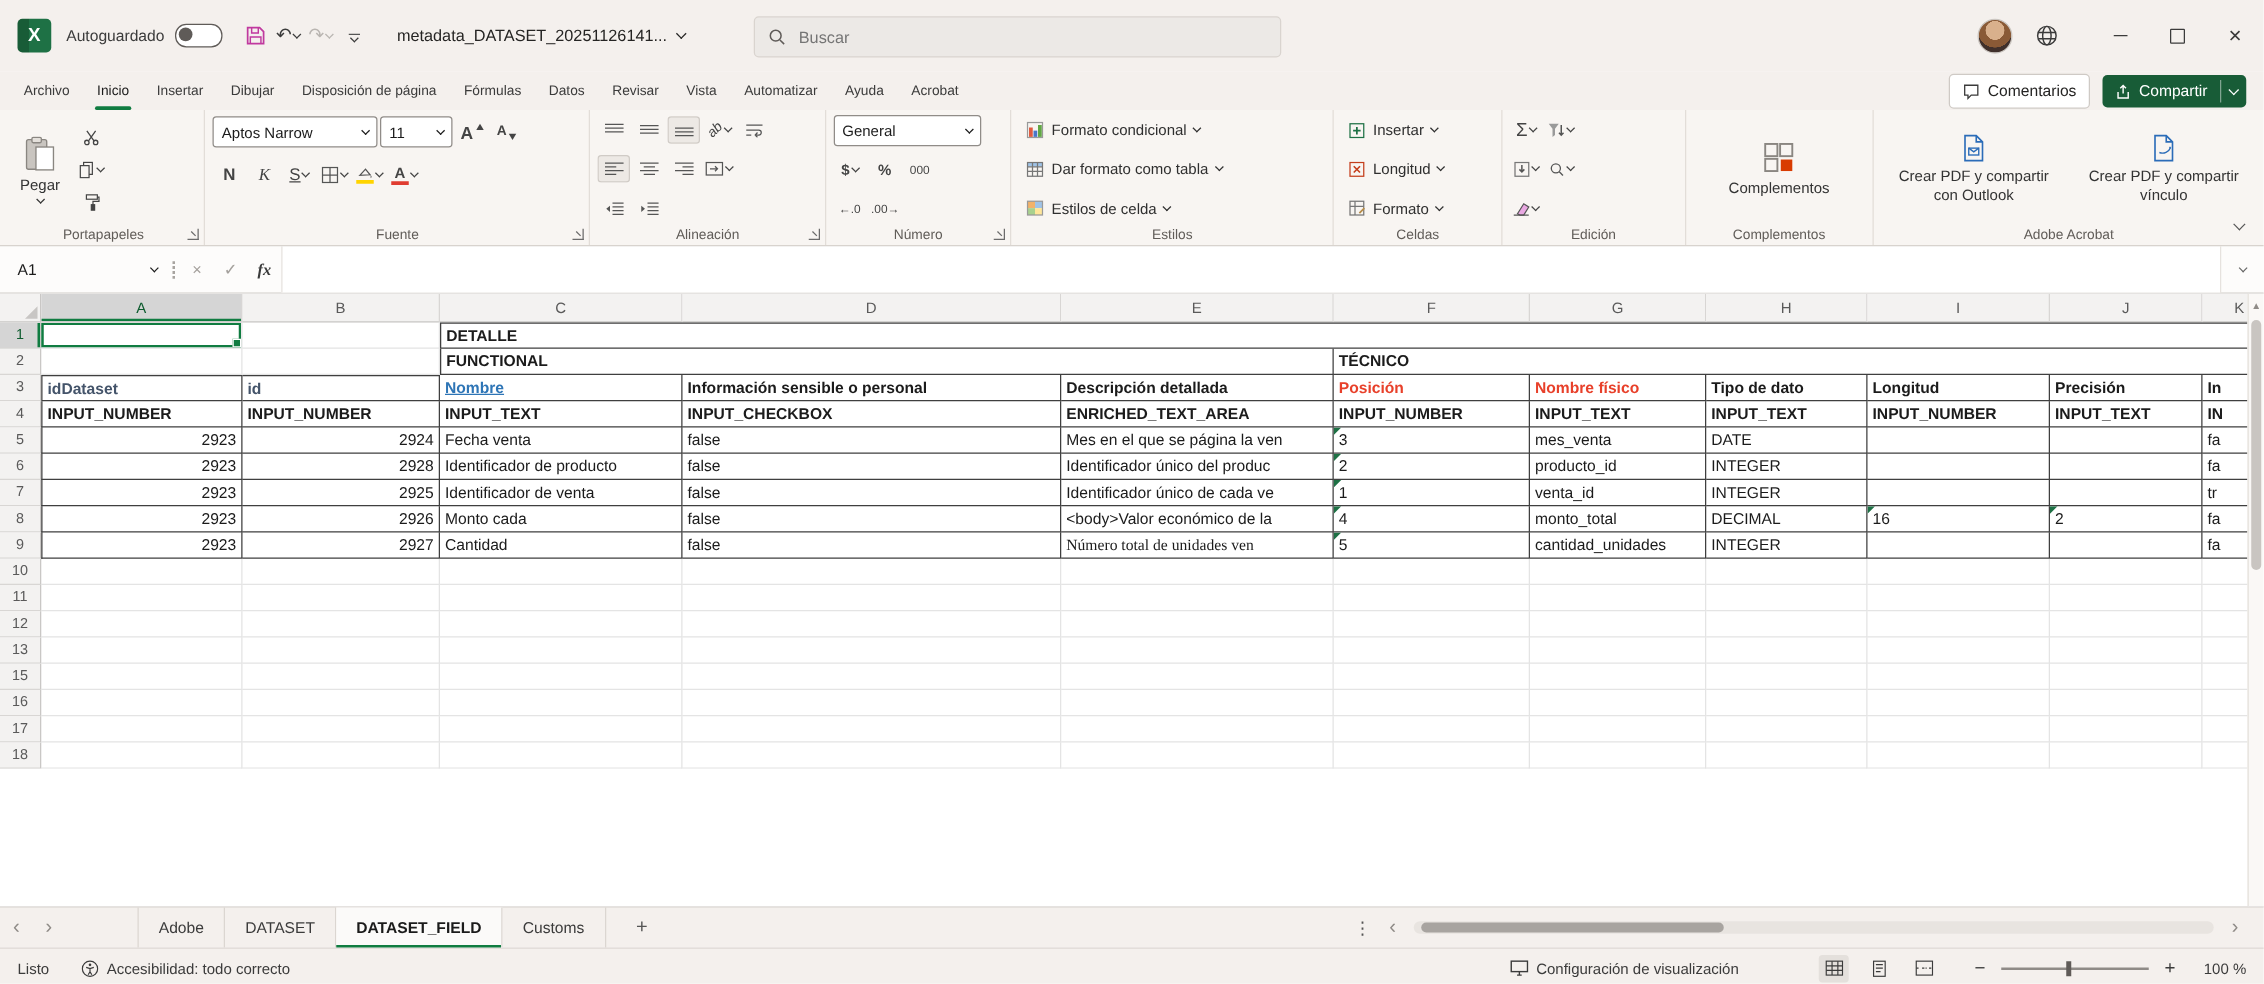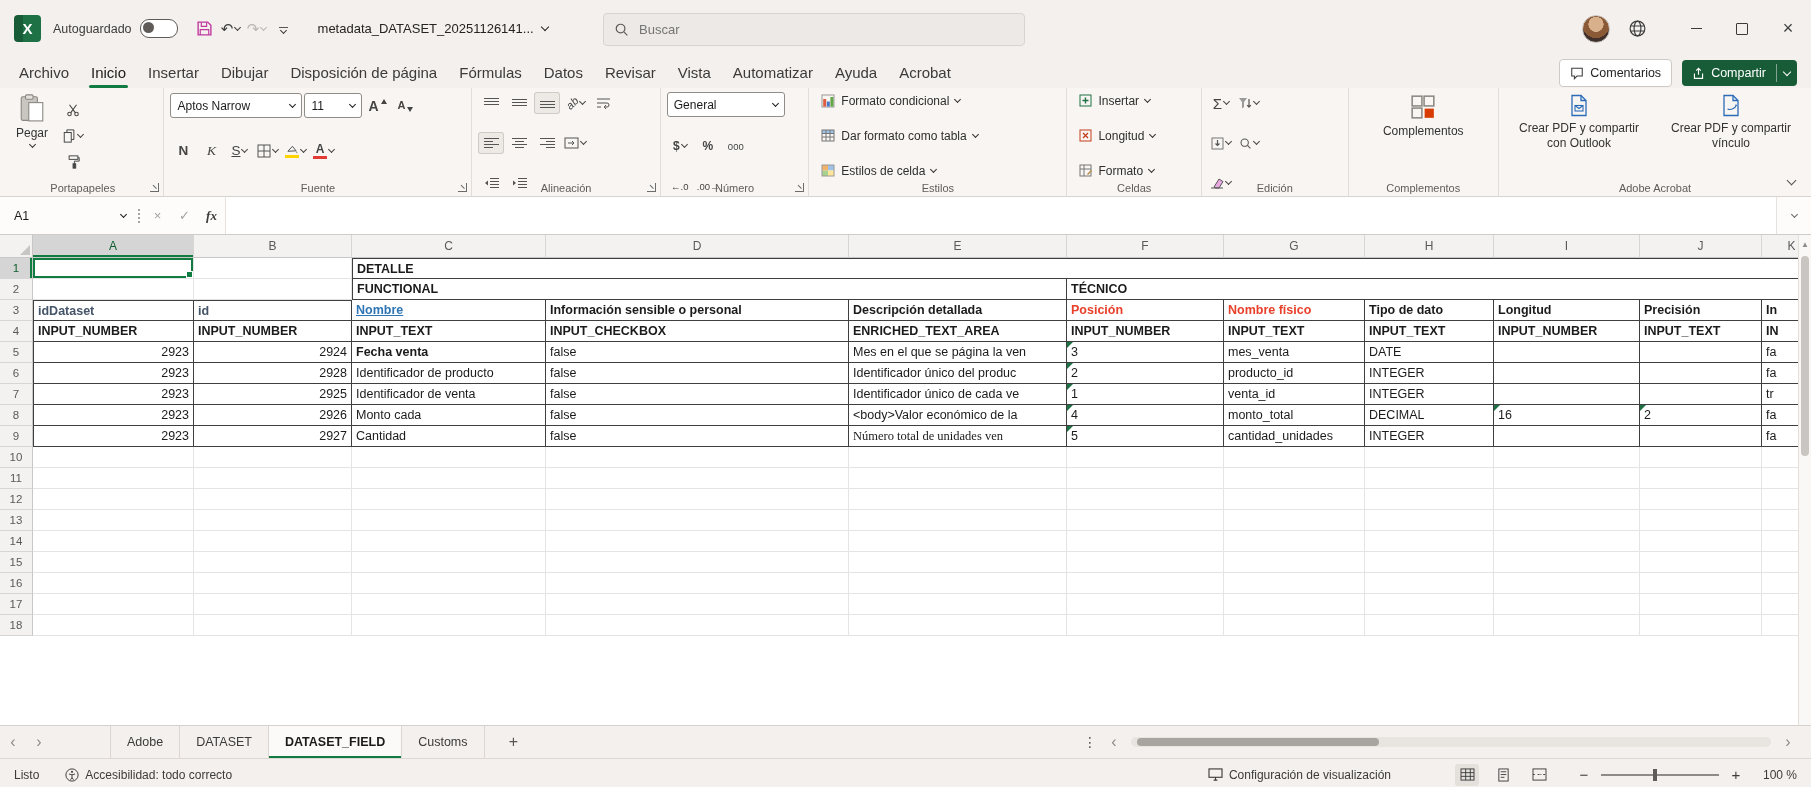--- a/index.html
+++ b/index.html
@@ -30,42 +30,42 @@
           background:radial-gradient(circle at 50% 32%,#d9b08c 0 34%,#8a5a36 35% 62%,#40302b 63%);border:1px solid #cbc6c1}
   .globe{margin-right:26px}
   .winbtn{width:46px;height:57px;display:flex;align-items:center;justify-content:center;color:#3b3b3b}
   .winbtn .bar{width:11px;height:1.4px;background:#3b3b3b}
   .winbtn .sq{width:10px;height:10px;border:1.3px solid #3b3b3b;border-radius:1px}
   .winbtn.close{font-size:18px}
 
   
   .menubar{height:31px;background:#F4F0ED;display:flex;align-items:center;padding-left:8px;position:relative}
   #menu-tabs{display:flex;height:100%}
-  .menu-tab{padding:0 11px;display:flex;align-items:center;font-size:15px;color:#3b3b3b;position:relative;cursor:default}
+  .menu-tab{padding:0 11px;display:flex;align-items:center;font-size:11px;color:#3b3b3b;position:relative;cursor:default}
   .menu-tab.active{color:#1b1b1b;font-weight:400}
   .menu-tab.active::after{content:'';position:absolute;left:9px;right:9px;bottom:0;height:3px;background:#107C41;border-radius:2px}
   .mb-right{position:absolute;right:14px;top:2px;display:flex;gap:10px;align-items:center}
   .comments-btn{height:26px;display:flex;align-items:center;gap:6px;padding:0 10px;background:#fff;border:1px solid #CFCAC5;
                 border-radius:4px;font-size:12.5px;color:#252423}
   .share-btn{height:26px;display:flex;align-items:stretch;background:#185C37;border-radius:4px;color:#fff;font-size:12.5px}
   .share-main{display:flex;align-items:center;gap:6px;padding:0 10px}
   .share-div{width:1px;background:rgba(255,255,255,.45);margin:4px 0}
   .share-chev{width:20px;display:flex;align-items:center;justify-content:center}
 
   
   .ribbon{height:108px;background:#F8F5F2;border-bottom:1px solid #D8D3CE;display:flex;align-items:stretch;position:relative;padding-left:2px}
   .rgroup{position:relative;border-right:1px solid #E2DDD8;padding:4px 6px 17px;display:flex;gap:4px}
   .glabel{position:absolute;bottom:2px;left:0;right:0;text-align:center;font-size:11px;color:#605C58;white-space:nowrap}
   .launch{position:absolute;right:4px;bottom:4px;width:8px;height:8px;border-right:1.2px solid #6b6b6b;border-bottom:1.2px solid #6b6b6b}
   .launch::after{content:'';position:absolute;right:2px;bottom:2px;width:5px;height:1.2px;background:#6b6b6b;transform:rotate(45deg);transform-origin:right bottom}
-  .gcol{display:flex;flex-direction:column;gap:18px}
+  .gcol{display:flex;flex-direction:column;gap:7px}
   .rrow{display:flex;align-items:center;height:27px;gap:2px}
   .ib{min-width:22px;height:22px;display:flex;align-items:center;justify-content:center;border-radius:3px;color:#444;gap:2px;padding:0 2px}
   .ib.on{background:#EDE9E5;box-shadow:inset 0 0 0 1px #D0CBC6}
-  .bigbtn{display:flex;flex-direction:column;align-items:center;gap:4px;padding:2px 8px;font-size:12px;color:#333;text-align:center;border-radius:4px}
+  .bigbtn{display:flex;flex-direction:column;align-items:center;justify-content:center;gap:4px;padding:2px 8px;font-size:12px;color:#333;text-align:center;border-radius:4px}
   .bigbtn .blabel{line-height:1.25}
   .minicol{display:flex;flex-direction:column;justify-content:center;gap:4px}
   .combo{height:23px;border:1px solid #908C88;background:#fff;border-radius:3px;display:flex;align-items:center;
          justify-content:space-between;padding:0 6px;font-size:12px;color:#1b1b1b;gap:4px}
   .w118{width:118px}.w44{width:44px}.w104{width:104px}
   .fontA{font-weight:700;font-size:14px;line-height:1}
   .fontA.smA{font-size:11px}
   .tri-up{width:0;height:0;border-left:3.5px solid transparent;border-right:3.5px solid transparent;border-bottom:5px solid #444;margin-top:-8px}
   .tri-dn{width:0;height:0;border-left:3.5px solid transparent;border-right:3.5px solid transparent;border-top:5px solid #444;margin-top:8px}
   .bold-b{font-weight:700;font-size:13.5px}
@@ -693,21 +693,21 @@
         <div class="g-cell bord hb" style="width: 141px;">INPUT_TEXT</div>
         <div class="g-cell bord hb" style="width: 129px;">INPUT_TEXT</div>
         <div class="g-cell bord hb" style="width: 146px;">INPUT_NUMBER</div>
         <div class="g-cell bord hb" style="width: 122px;">INPUT_TEXT</div>
         <div class="g-cell bord hb" style="width: 60px;">IN</div>
       </div>
       <div class="g-row">
         <div class="g-rh">5</div>
         <div class="g-cell bord bord-l al-r" style="width: 161px;">2923</div>
         <div class="g-cell bord al-r" style="width: 158px;">2924</div>
-        <div class="g-cell bord" style="width: 194px; font-weight: bold;">Fecha venta</div>
+        <div class="g-cell bord" style="width: 194px;">Fecha venta</div>
         <div class="g-cell bord" style="width: 303px;">false</div>
         <div class="g-cell bord" style="width: 218px;">Mes en el que se página la ven</div>
         <div class="g-cell bord flag" style="width: 157px;">3</div>
         <div class="g-cell bord" style="width: 141px;">mes_venta</div>
         <div class="g-cell bord" style="width: 129px;">DATE</div>
         <div class="g-cell bord" style="width: 146px;"></div>
         <div class="g-cell bord" style="width: 122px;"></div>
         <div class="g-cell bord" style="width: 60px;">fa</div>
       </div>
       <div class="g-row">
@@ -803,34 +803,20 @@
         <div class="g-cell" style="width: 218px;"></div>
         <div class="g-cell" style="width: 157px;"></div>
         <div class="g-cell" style="width: 141px;"></div>
         <div class="g-cell" style="width: 129px;"></div>
         <div class="g-cell" style="width: 146px;"></div>
         <div class="g-cell" style="width: 122px;"></div>
         <div class="g-cell" style="width: 60px;"></div>
       </div>
       <div class="g-row">
         <div class="g-rh">13</div>
-        <div class="g-cell" style="width: 161px;"></div>
-        <div class="g-cell" style="width: 158px;"></div>
-        <div class="g-cell" style="width: 194px;"></div>
-        <div class="g-cell" style="width: 303px;"></div>
-        <div class="g-cell" style="width: 218px;"></div>
-        <div class="g-cell" style="width: 157px;"></div>
-        <div class="g-cell" style="width: 141px;"></div>
-        <div class="g-cell" style="width: 129px;"></div>
-        <div class="g-cell" style="width: 146px;"></div>
-        <div class="g-cell" style="width: 122px;"></div>
-        <div class="g-cell" style="width: 60px;"></div>
-      </div>
-      <div class="g-row">
-        <div class="g-rh">14</div>
         <div class="g-cell" style="width: 161px;"></div>
         <div class="g-cell" style="width: 158px;"></div>
         <div class="g-cell" style="width: 194px;"></div>
         <div class="g-cell" style="width: 303px;"></div>
         <div class="g-cell" style="width: 218px;"></div>
         <div class="g-cell" style="width: 157px;"></div>
         <div class="g-cell" style="width: 141px;"></div>
         <div class="g-cell" style="width: 129px;"></div>
         <div class="g-cell" style="width: 146px;"></div>
         <div class="g-cell" style="width: 122px;"></div>

